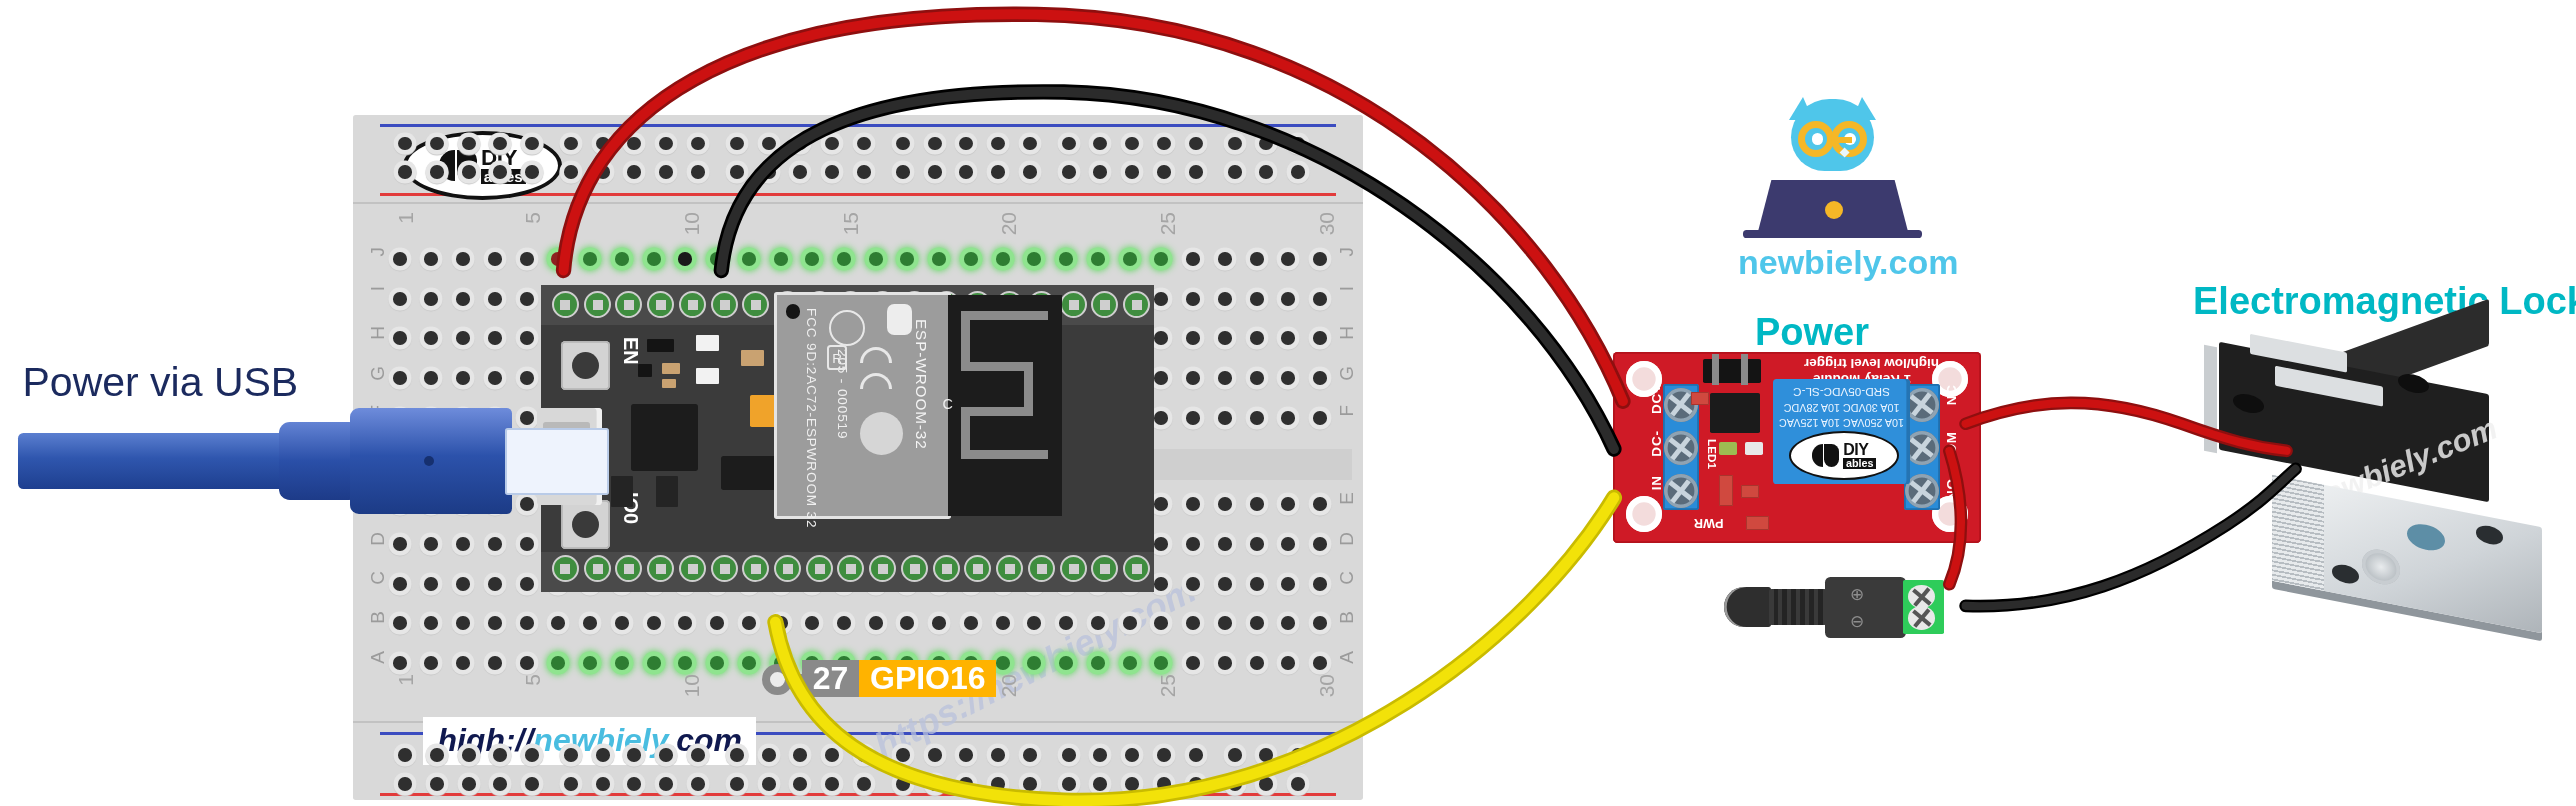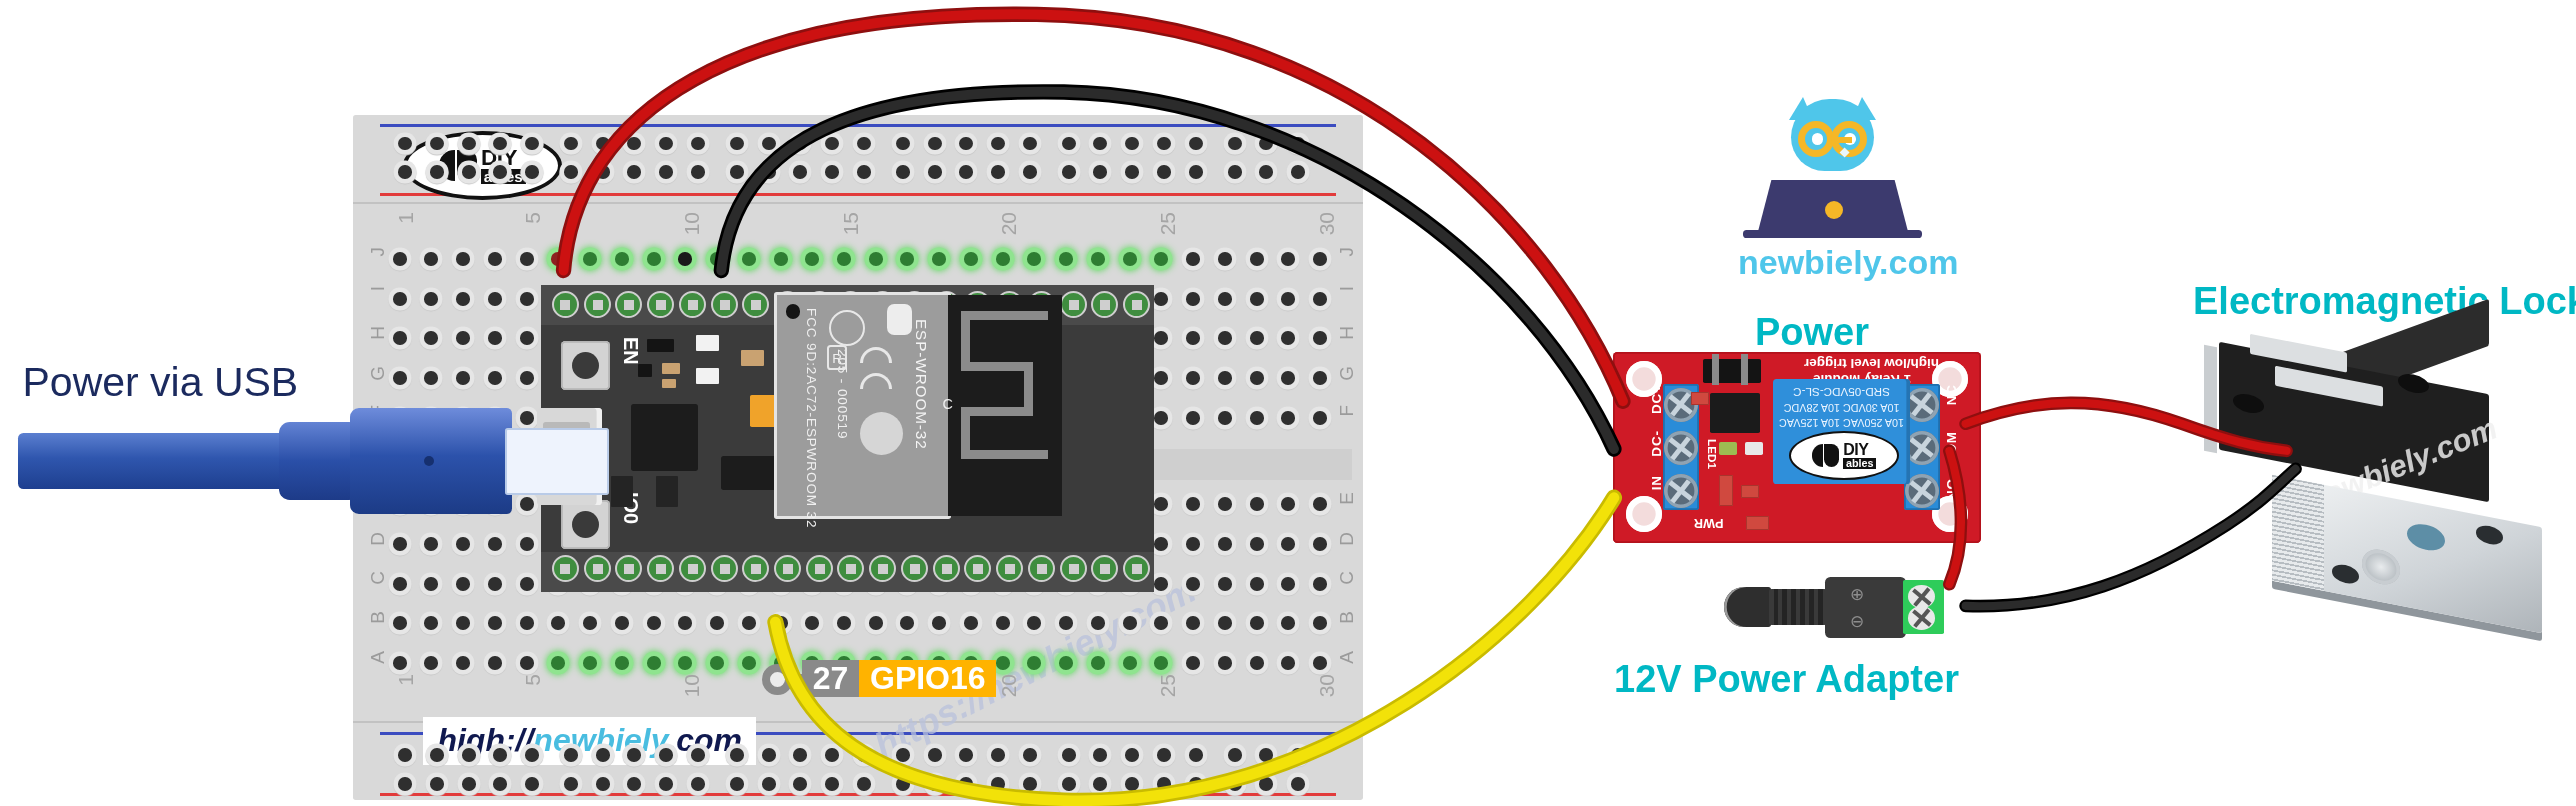--- a/index.html
+++ b/index.html
@@ -918,21 +918,20 @@
           <div class="diy-d2" style="width:14.4px;height:22.5px;"></div>
           <div class="diy-txt">
             <span class="diy-top" style="font-size:16px;">DIY</span>
             <span class="diy-bot" style="font-size:10.8px;">ables</span>
           </div>
         </div>
       </div>
     </div>
   </div>
 
-  <div id="lbl-adapter" class="cap">12V Power Adapter</div>
   <div id="adapter" class="abs">
     <div class="ad-barrel"></div>
     <div class="ad-flex"></div>
     <div class="ad-body">
       <div class="ad-sym" style="left:25px;top:7.2px;">⊕</div>
       <div class="ad-sym" style="left:25px;top:34px;">⊖</div>
     </div>
     <div class="ad-green">
       <div class="ad-sc" style="top:4.5px;"></div>
       <div class="ad-sc" style="top:26px;"></div>

